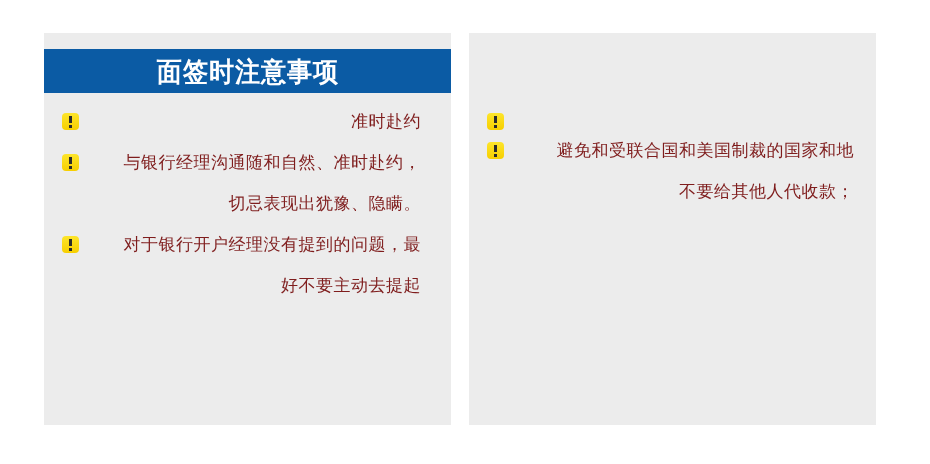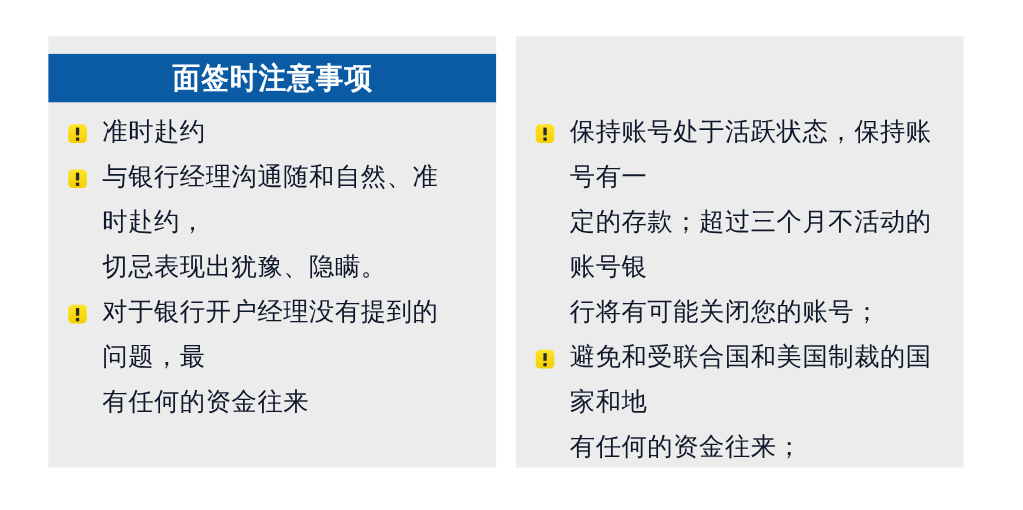--- a/index.html
+++ b/index.html
@@ -11,20 +11,21 @@
     height: 464px;
     background: #ffffff;
     font-family: "Liberation Sans", "DejaVu Sans", sans-serif;
     overflow: hidden;
   }
 
   .board {
     position: relative;
     width: 930px;
     height: 464px;
+    text-align: right;
   }
 
   .panel {
     position: absolute;
     top: 33px;
     width: 407px;
     height: 392px;
     background: #ececec;
     box-sizing: border-box;
   }
@@ -101,23 +102,23 @@
     left: 50%;
     top: 11.5px;
     margin-left: -1.5px;
     width: 3px;
     height: 3px;
     background: #2b2b2b;
   }
 
   .bullet-text {
     flex: 1 1 auto;
-    color: #0f172a;
-    font-family: Liberation Mono, monospace;
-    font-size: 23px;
+    color: #7f1d1d;
+    font-family: Liberation Serif, serif;
+    font-size: 17px;
     line-height: 41px;
     letter-spacing: 0.5px;
     padding-right: 26px;
     white-space: pre-line;
   }
 
   .panel-left .bullet-text  { padding-right: 30px; }
   .panel-right .bullet-text { padding-right: 22px; }
 </style>
 </head>
@@ -135,34 +136,31 @@
         <span class="bullet-text">准时赴约</span>
       </li>
       <li class="bullet-item">
         <span class="bullet-icon"></span>
         <span class="bullet-text">与银行经理沟通随和自然、准时赴约，
 切忌表现出犹豫、隐瞒。</span>
       </li>
       <li class="bullet-item">
         <span class="bullet-icon"></span>
         <span class="bullet-text">对于银行开户经理没有提到的问题，最
-有任何的资金往来</span>
+好不要主动去提起</span>
       </li>
     </ul>
   </section>
 
   <section class="panel panel-right">
     <ul class="bullet-list">
       <li class="bullet-item">
         <span class="bullet-icon"></span>
-        <span class="bullet-text">保持账号处于活跃状态，保持账号有一
-定的存款；超过三个月不活动的账号银
-行将有可能关闭您的账号；</span>
       </li>
       <li class="bullet-item">
         <span class="bullet-icon"></span>
         <span class="bullet-text">避免和受联合国和美国制裁的国家和地
-有任何的资金往来；</span>
+不要给其他人代收款；</span>
       </li>
     </ul>
   </section>
 
 </div>
 
 </body></html>

